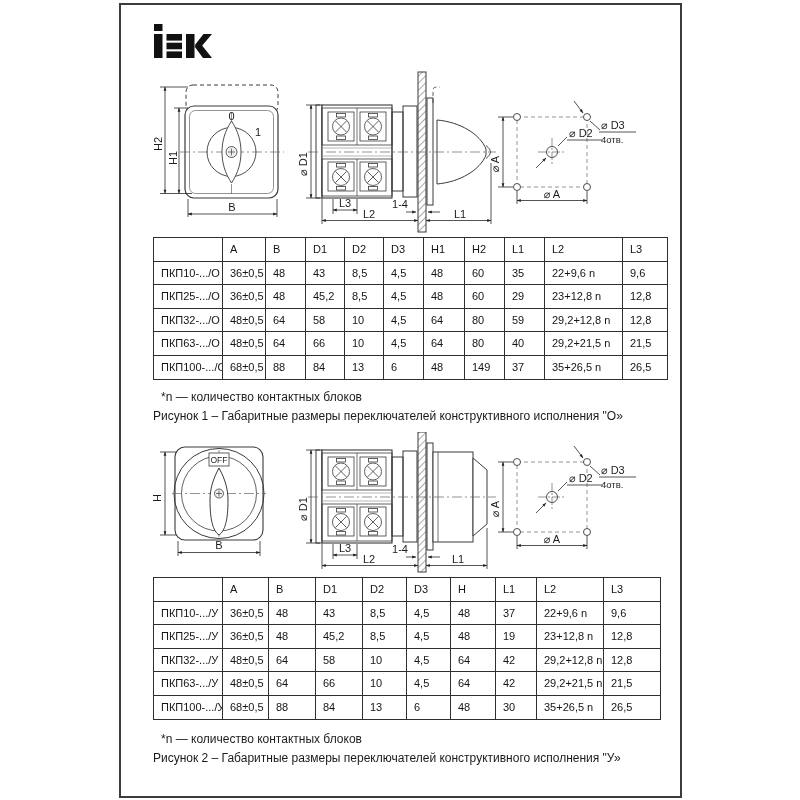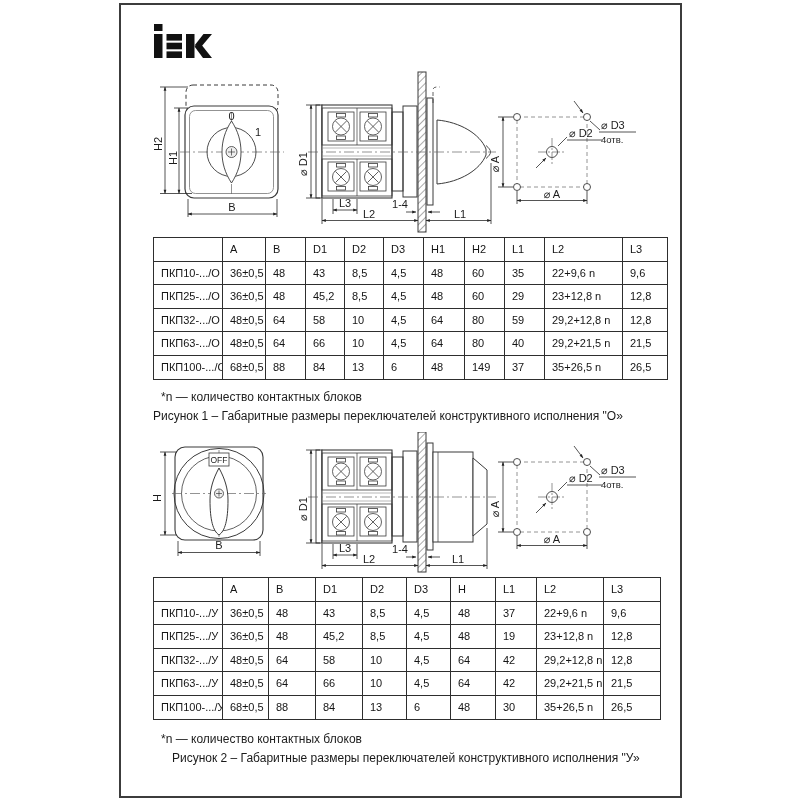--- a/index.html
+++ b/index.html
@@ -452,14 +452,14 @@
       <div class="td">84</div>
       <div class="td">13</div>
       <div class="td">6</div>
       <div class="td">48</div>
       <div class="td">30</div>
       <div class="td">35+26,5 n</div>
       <div class="td">26,5</div>
     </div>
 
   <div class="note abs" style="left:161px;top:732px;">*n — количество контактных блоков</div>
-  <div class="caption abs" style="left:153px;top:751px;margin-left:19px;">Рисунок 2 – Габаритные размеры переключателей конструктивного исполнения "У»</div>
+  <div class="caption abs" style="left:153px;top:751px;">Рисунок 2 – Габаритные размеры переключателей конструктивного исполнения "У»</div>
 </div>
 
 </body></html>

